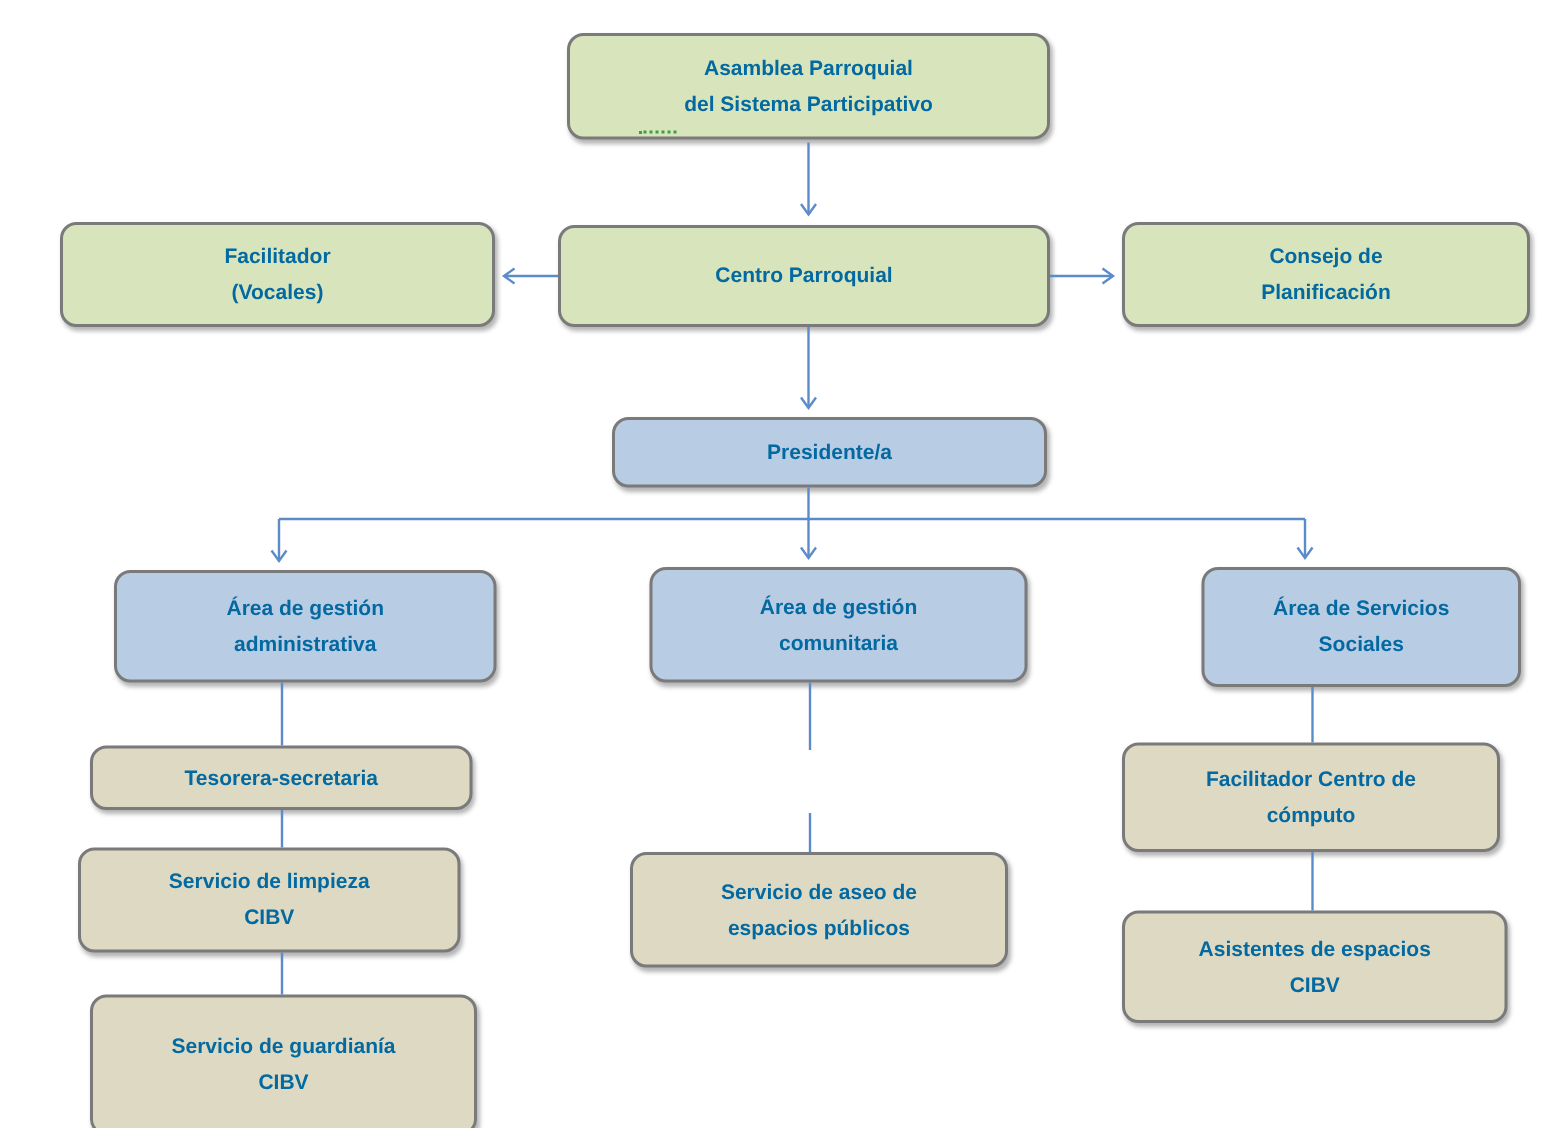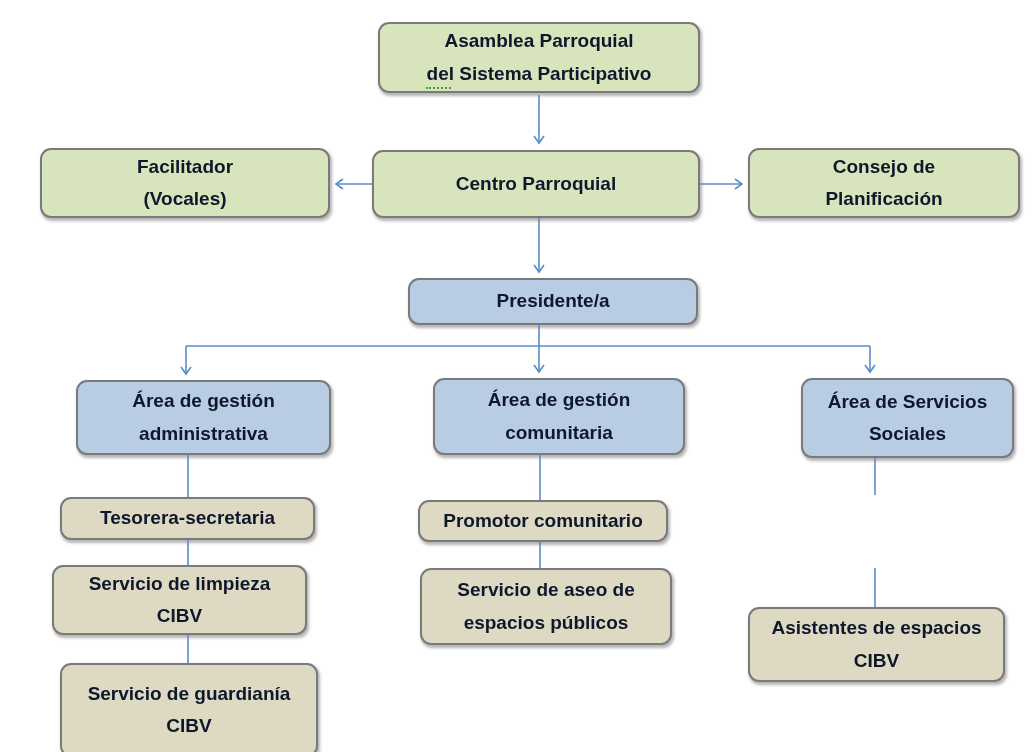--- a/index.html
+++ b/index.html
@@ -12,23 +12,23 @@
   }
   .node{
     position:absolute;
     box-sizing:border-box;
     display:flex;align-items:center;justify-content:center;
     border:2px solid var(--border,#7a7a7a);
     border-radius:11px;
     box-shadow:1.5px 2.5px 3px rgba(90,90,90,.45);
     text-align:center;
     font-weight:bold;
-    font-size:19px;
+    font-size:14px;
     line-height:1.7;
-    color:#0f172a;
+    color:#0369a1;
   }
   .green{background:var(--level_green,#d8e4bc);}
   .blue{background:var(--level_blue,#b8cce4);margin-left:13px;}
   .tan{background:var(--level_tan,#ddd9c3);}
   .node-label{white-space:pre-line;padding:0 6px;}
   #edges{position:absolute;left:0;top:0;pointer-events:none;}
   .edge{stroke:var(--connector,#5b8bc9);stroke-width:1.6;fill:none;}
   .squiggle{
     position:absolute;left:426px;top:84px;width:25px;height:3px;
     border-bottom:2px dotted #3f9e42;
@@ -79,28 +79,29 @@
   </div>
   <div class="node tan" style="left:52px;top:565px;width:255px;height:70px">
     <span class="node-label">Servicio de limpieza
 CIBV</span>
   </div>
   <div class="node tan" style="left:60px;top:663px;width:258px;height:94px">
     <span class="node-label">Servicio de guardianía
 CIBV</span>
   </div>
 
-  <div class="node tan" style="left:418px;top:500px;width:250px;height:42px">
-    <span class="node-label">Promotor comunitario</span>
-  </div>
   <div class="node tan" style="left:420px;top:568px;width:252px;height:77px">
     <span class="node-label">Servicio de aseo de
 espacios públicos</span>
   </div>
 
+  <div class="node tan" style="left:748px;top:495px;width:252px;height:73px">
+    <span class="node-label">Facilitador Centro de
+cómputo</span>
+  </div>
   <div class="node tan" style="left:748px;top:607px;width:257px;height:75px">
     <span class="node-label">Asistentes de espacios
 CIBV</span>
   </div>
 
   <svg id="edges" width="1036" height="752" viewBox="0 0 1036 752">
     <defs>
       <marker id="arrowhead" markerUnits="userSpaceOnUse" markerWidth="14" markerHeight="14" refX="9" refY="7" orient="auto">
         <path d="M2,2 L9,7 L2,12" fill="none" stroke="#5b8bc9" stroke-width="1.6"></path>
       </marker>

